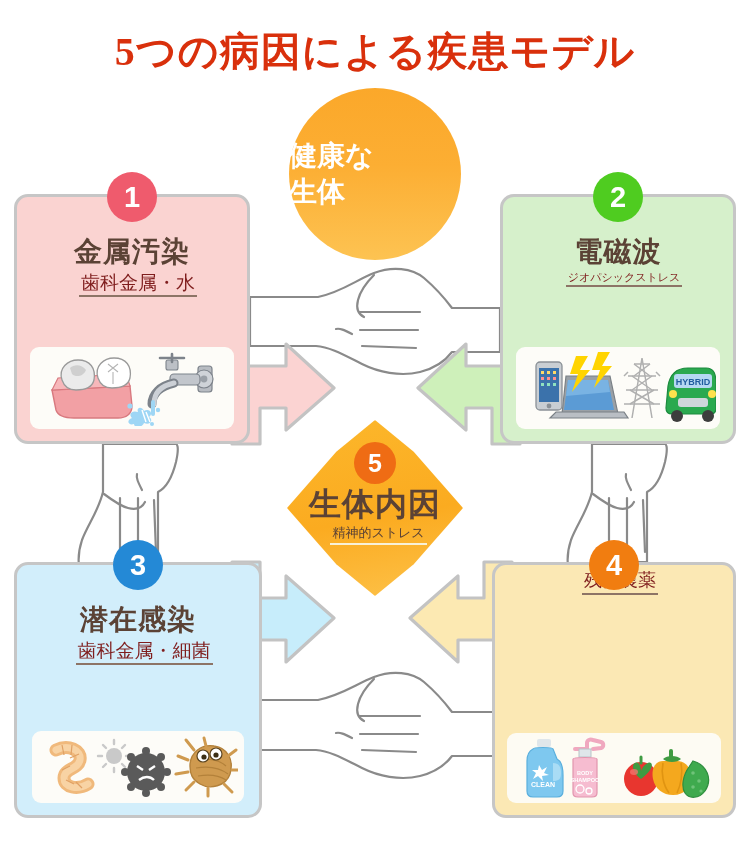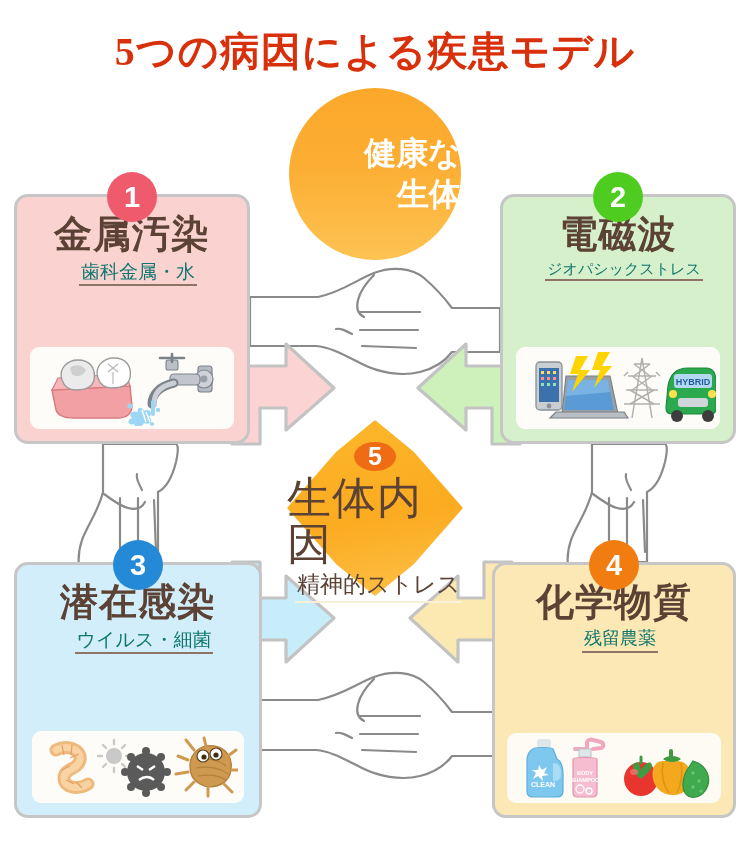--- a/index.html
+++ b/index.html
@@ -37,23 +37,23 @@
   #arrows { position: absolute; left: 0; top: 0; width: 750px; height: 849px; }
 
   
   #health-circle {
     position: absolute;
     left: 289px; top: 88px;
     width: 172px; height: 172px;
     border-radius: 50%;
     background: linear-gradient(180deg, #fba82a 0%, #fcae33 45%, #fdc352 100%);
     display: flex; flex-direction: column;
-    align-items: flex-end; justify-content: center;
+    align-items: flex-start; justify-content: center;
     color: #ffffff;
-    font-size: 32px;
+    font-size: 28px;
     font-weight: 700;
     line-height: 1.28;
     text-align: center;
     z-index: 6;
   }
   #health-circle span { display: block; }
 
   
   .card {
     position: absolute;
@@ -69,32 +69,32 @@
     width: 50px; height: 50px;
     border-radius: 50%;
     color: #fff;
     font-size: 29px;
     font-weight: 700;
     display: flex; align-items: center; justify-content: center;
     font-family: "Liberation Sans", sans-serif;
     z-index: 3;
   }
   .card .heading {
-    margin-top: 18px;
+    margin-top: 40px;
     text-align: center;
-    font-size: 38px;
+    font-size: 28px;
     font-weight: 700;
     color: #5b4235;
     letter-spacing: 1px;
     line-height: 1.05;
   }
   .card .subs {
     margin-top: 4px;
     text-align: left;
-    color: #0f766e;
+    color: #7f1d1d;
     padding-left: 12px;
   }
   .card .subs .sub {
     display: block;
     font-size: 19px;
     line-height: 1.32;
     border-bottom: 2px solid #8d7466;
     margin: 0 auto 1px auto;
     width: max-content;
     max-width: 96%;
@@ -114,21 +114,21 @@
   }
 
   
   #card-1 { left: 14px; top: 194px; width: 236px; height: 250px; background: #fad3d1; }
   #card-1 .num { background: #ef5b6d; }
   #card-1 .illus { bottom: 12px; width: 204px; height: 82px; }
   
   #card-2 { left: 500px; top: 194px; width: 236px; height: 250px; background: #d6f0cb; }
   #card-2 .num { background: #4fcc20; }
   #card-2 .illus { bottom: 12px; width: 204px; height: 82px; }
-  #card-2 .subs .sub { font-size: 15px; }
+  #card-2 .subs .sub { font-size: 11px; }
   
   #card-3 { left: 14px; top: 562px; width: 248px; height: 256px; background: #d2eefb; }
   #card-3 .num { background: #2489d6; }
   #card-3 .illus { bottom: 12px; width: 212px; height: 72px; }
   
   #card-4 { left: 492px; top: 562px; width: 244px; height: 256px; background: #fbe8b4; }
   #card-4 .num { background: #f17d10; }
   #card-4 .illus { bottom: 12px; width: 214px; height: 70px; background:#fdfbf3; }
   #card-4 .subs .sub { font-size: 18px; }
 
@@ -154,28 +154,28 @@
   #center .num {
     width: 42px; height: 42px;
     border-radius: 50%;
     background: #ef6c14;
     color: #fff;
     font-size: 25px; font-weight: 700;
     display: flex; align-items: center; justify-content: center;
   }
   #center .heading {
     margin-top: 4px;
-    font-size: 44px; font-weight: 400;
+    font-size: 32px; font-weight: 700;
     color: #5b4235;
     letter-spacing: 1px;
     line-height: 1.05;
   }
   #center .sub {
     margin-top: 2px;
-    font-size: 23px;
+    font-size: 13px;
     color: #5b4235;
     border-bottom: 2px solid #f8f1d8;
     padding: 0 2px 1px 2px;
     margin-left: 7px;
   }
 </style>
 </head>
 <body>
 
 <div id="stage">
@@ -359,21 +359,21 @@
           <circle cx="188" cy="66" r="6" fill="#3d3d3d"></circle>
         </g>
       </svg>
     </div>
   </div>
 
   <div class="card" id="card-3">
     <div class="num">3</div>
     <div class="heading">潜在感染</div>
     <div class="subs">
-      <span class="sub">ウイルス・細菌</span>
+      <span class="sub">歯科金属・細菌</span>
     </div>
     <div class="illus">
       <svg width="200" height="62" viewBox="0 0 200 62" xmlns="http://www.w3.org/2000/svg">
 
         <g>
           <path d="M18,14 C30,8 44,14 42,24 C40,34 26,32 26,42 C26,52 40,54 50,48" stroke="#f0b97c" stroke-width="13" fill="none" stroke-linecap="round"></path>
           <path d="M18,14 C30,8 44,14 42,24 C40,34 26,32 26,42 C26,52 40,54 50,48" stroke="#f8d3a4" stroke-width="7" fill="none" stroke-linecap="round"></path>
           <g stroke="#e0a165" stroke-width="1.2" fill="none">
             <path d="M24,9 L26,19"></path>
               <path d="M34,9 L33,19"></path>
@@ -437,21 +437,20 @@
           <circle cx="178" cy="18" r="6" fill="#ffffff" stroke="#5a4420" stroke-width="1.2"></circle>
           <circle cx="166" cy="21" r="2.6" fill="#3a2e16"></circle>
           <circle cx="178" cy="19" r="2.6" fill="#3a2e16"></circle>
         </g>
       </svg>
     </div>
   </div>
 
   <div class="card" id="card-4">
     <div class="num">4</div>
-    <div class="heading">化学物質</div>
     <div class="subs">
       <span class="sub">残留農薬</span>
     </div>
     <div class="illus">
       <svg width="202" height="62" viewBox="0 0 202 62" xmlns="http://www.w3.org/2000/svg">
 
         <g>
           <rect x="24" y="2" width="14" height="8" rx="2" fill="#dfe6ea"></rect>
           <path d="M20,12 C20,10 40,10 40,12 L44,22 C48,24 50,30 50,38 L50,54
                    C50,58 48,60 44,60 L20,60 C16,60 14,58 14,54 L14,24 C14,18 16,14 20,12 Z" fill="#7ec8ef" stroke="#5aafdd" stroke-width="1.2"></path>

